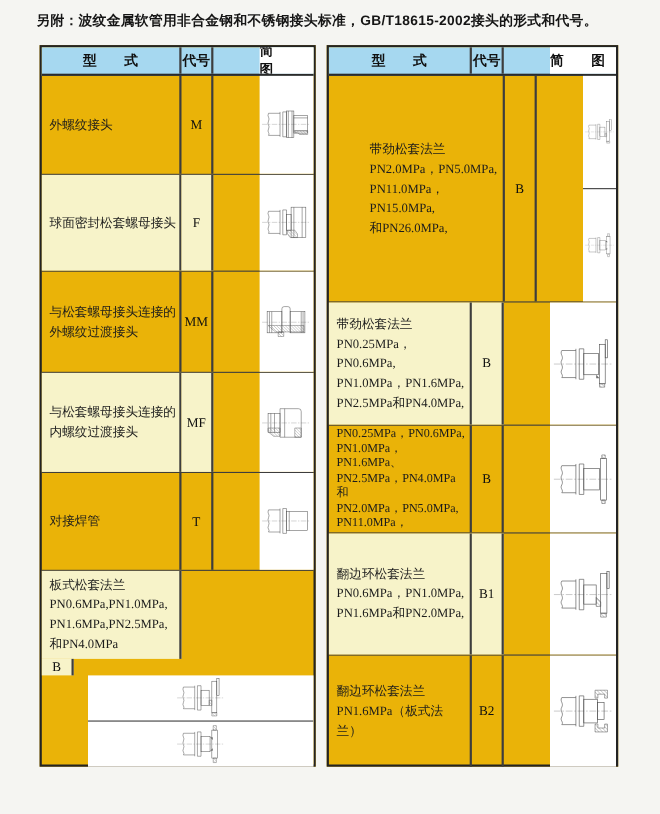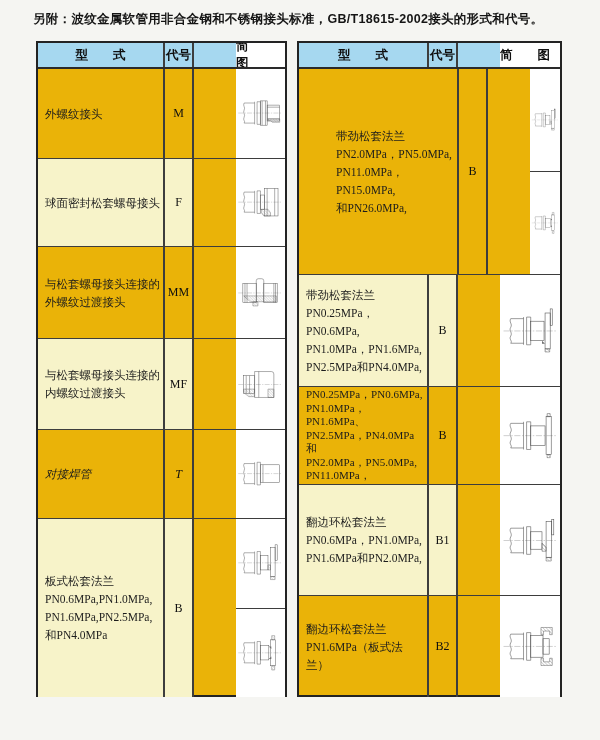--- a/index.html
+++ b/index.html
@@ -231,32 +231,32 @@
       <div class="c type" data-hl="true">与松套螺母接头连接的内螺纹过渡接头</div>
       <div class="c code" data-hl="true">MF</div>
       <div class="c diag">
         <div class="dcell">
             <svg class="dg" viewBox="0 0 110 90">
               <use href="#s-mf"></use>
             </svg>
           </div>
       </div>
     </div>
-    <div class="row" style="height:89px;font-style:italic;">
+    <div class="row" style="height:89px;">
       <div class="c type" data-hl="false">对接焊管</div>
       <div class="c code" data-hl="false">T</div>
       <div class="c diag">
         <div class="dcell">
             <svg class="dg" viewBox="0 0 110 90">
               <use href="#s-t"></use>
             </svg>
           </div>
       </div>
     </div>
-    <div class="row" style="height:178px;">
+    <div class="row" style="height:178px;flex-direction:column;">
       <div class="c type" data-hl="true">板式松套法兰
 PN0.6MPa,PN1.0MPa,
 PN1.6MPa,PN2.5MPa,
 和PN4.0MPa</div>
       <div class="c code" data-hl="true">B</div>
       <div class="c diag">
         <div class="dcell">
             <svg class="dg" viewBox="0 0 110 90">
               <use href="#s-fl-a"></use>
             </svg>

